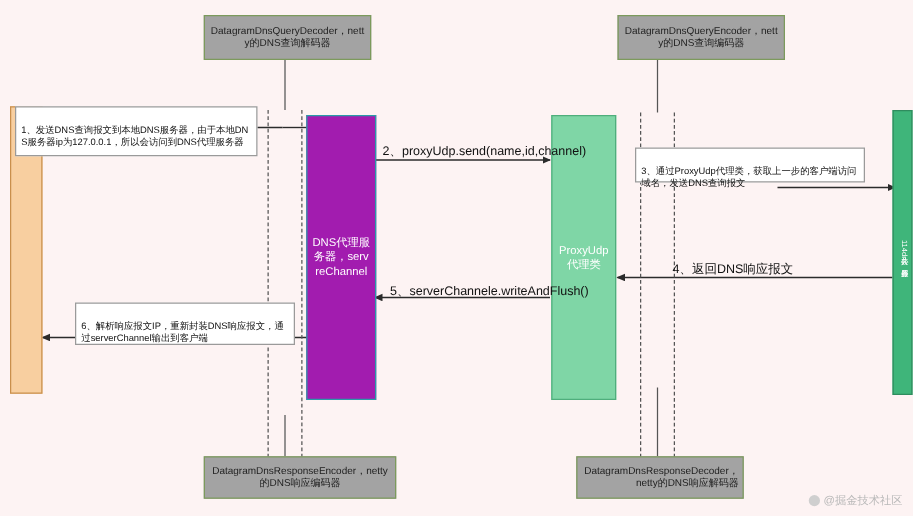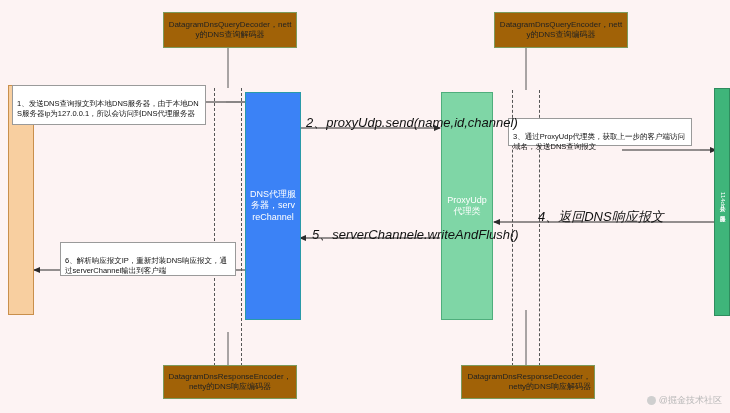--- a/index.html
+++ b/index.html
@@ -22,21 +22,21 @@
     text-align:center;
     line-height:1.25;
     word-break:break-all;
   }
   
   .col-peach {
     background:#f8cfa0;
     border:1px solid #c98f4c;
   }
   .col-cyan {
-    background:#3b82f6;
+    background:#a21caf;
     border:1px solid #2a9aa8;
     color:#ffffff;
     font-size:9px;
     padding:4px;
   }
   .col-green {
     background:#7fd6a6;
     border:1px solid #4fae7c;
     color:#ffffff;
     font-size:9px;
@@ -54,21 +54,21 @@
     position:absolute;
     border-left:1px dashed #555;
     border-right:1px dashed #555;
     background:transparent;
     box-sizing:border-box;
   }
   
   .codec {
     position:absolute;
     box-sizing:border-box;
-    background:#a16207;
+    background:#a3a3a3;
     border:1px solid #7c9a5c;
     font-size:8px;
     color:#222;
     text-align:center;
     display:flex;
     align-items:center;
     justify-content:center;
     padding:2px 3px;
     line-height:1.3;
     word-break:break-all;
@@ -81,24 +81,23 @@
     border:1px solid #9a9a9a;
     font-size:7.5px;
     color:#111;
     padding:13px 4px;
     line-height:1.35;
     text-align:left;
     word-break:break-all;
   }
   .msg {
     position:absolute;
-    font-size:13px;
+    font-size:10px;
     color:#111;
     white-space:nowrap;
-    font-style:italic;
   }
   .watermark {
     position:absolute;
     right:8px;
     bottom:6px;
     font-size:9px;
     color:#b9b9b9;
     display:flex;
     align-items:center;
     gap:3px;
@@ -162,21 +161,21 @@
 </div>
 
 <div class="codec" style="left:163px; top:12px; width:134px; height:36px;">
   <span>DatagramDnsQueryDecoder，netty的DNS查询解码器</span>
 </div>
 
 <div class="codec" style="left:461px; top:12px; width:134px; height:36px;margin-left:33px;">
   <span>DatagramDnsQueryEncoder，netty的DNS查询编码器</span>
 </div>
 
-<div class="codec" style="left:163px; top:365px; width:134px; height:34px;">
+<div class="codec" style="left:163px; top:365px; width:154px; height:34px;">
   <span>DatagramDnsResponseEncoder，netty的DNS响应编码器</span>
 </div>
 
 <div class="codec" style="left:461px; top:365px; width:134px; height:34px;text-align:right;">
   <span>DatagramDnsResponseDecoder，netty的DNS响应解码器</span>
 </div>
 
 <div class="note" style="left:12px; top:85px; width:194px; height:40px;">
   <span>1、发送DNS查询报文到本地DNS服务器，由于本地DNS服务器ip为127.0.0.1，所以会访问到DNS代理服务器</span>
 </div>

